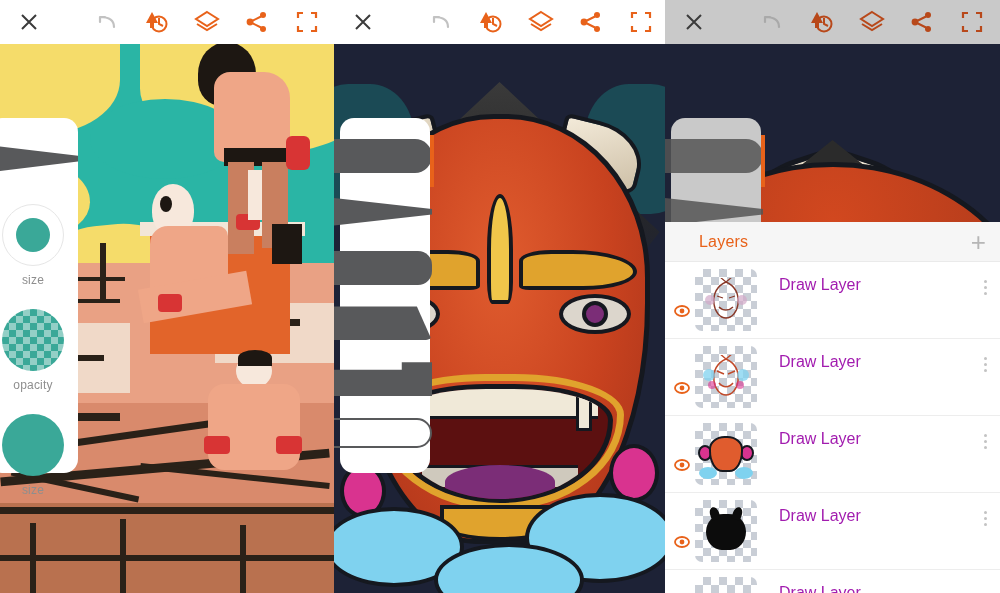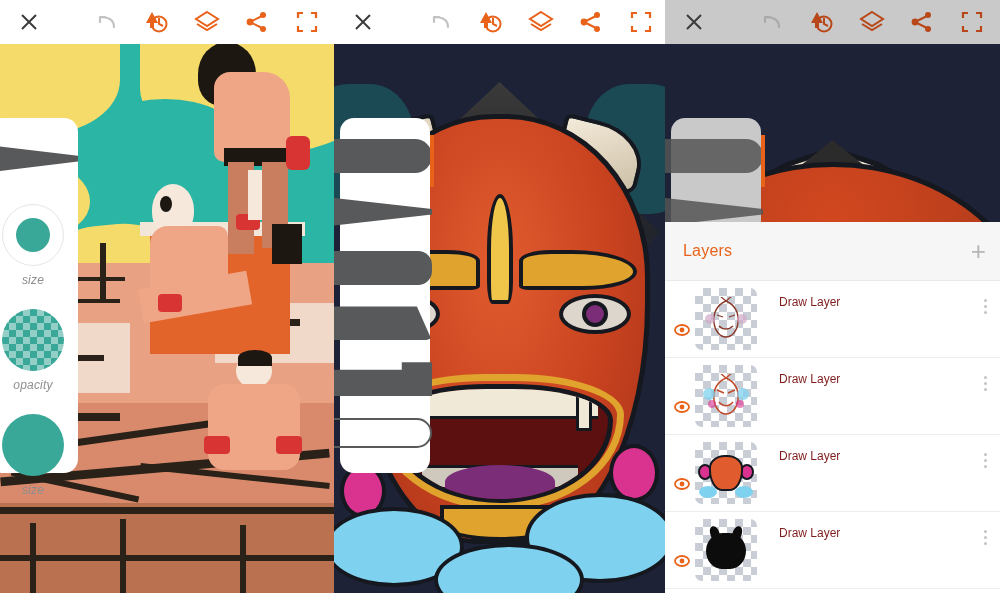--- a/index.html
+++ b/index.html
@@ -177,21 +177,21 @@
     width:62px; height:62px; border-radius:50%; margin-top:22px;
     background-color:#3aa898;
     background-image:
       linear-gradient(45deg,rgba(255,255,255,.45) 25%,transparent 25%,transparent 75%,rgba(255,255,255,.45) 75%),
       linear-gradient(45deg,rgba(255,255,255,.45) 25%,transparent 25%,transparent 75%,rgba(255,255,255,.45) 75%);
     background-size:14px 14px; background-position:0 0,7px 7px;
   }
   .sp-circle-full {
     width:62px; height:62px; border-radius:50%; margin-top:22px; background:#3aa898;
   }
-  .sp-label { font-size:12px; color:#8e8e8e; margin-top:7px; letter-spacing:.2px;font-style:italic; }
+  .sp-label { font-size:12px; color:#8e8e8e; margin-top:7px; letter-spacing:.2px; }
 
   
   .brush-panel {
     position:absolute; top:118px; width:90px; height:355px;
     background:#ffffff; border-radius:14px;
     z-index: 30;
     display:flex; flex-direction:column; justify-content:space-around;
     padding: 10px 0;
   }
   .brush-panel.dim { background:#c9c9c9; }
@@ -207,41 +207,41 @@
   .brush-sel {
     position:absolute; right:-4px; top:0; width:4px; height:52px; background:#e8621a;
   }
 
   
   .layers-panel {
     position:absolute; left:0; right:0; top:222px; bottom:0;
     background:#ffffff; z-index:45;
   }
   .layers-head {
-    height:59px; background:#f6f6f6; display:flex; align-items:center;
-    padding: 0 14px 0 18px; justify-content:space-between;
+    height:40px; background:#f6f6f6; display:flex; align-items:center;
+    padding: 0 14px 0 34px; justify-content:space-between;
     border-bottom:1px solid #eaeaea;
   }
   .layers-title { color:#e8621a; font-size:16px; letter-spacing:.2px; }
   .layers-add { color:#b6b6b6; font-size:26px; line-height:1; font-weight:300; }
   .layer-row {
     position:relative; height:77px; display:flex; align-items:center;
     border-bottom:1px solid #ededed; padding-left:6px;
   }
   .layer-eye { width:22px; display:flex; align-items:center; justify-content:center; margin-top:22px; }
   .layer-thumb {
     width:62px; height:62px; border-radius:7px; margin-left:2px;
     background-color:#ffffff;
     background-image:
       linear-gradient(45deg,#c9ced6 25%,transparent 25%,transparent 75%,#c9ced6 75%),
       linear-gradient(45deg,#c9ced6 25%,transparent 25%,transparent 75%,#c9ced6 75%);
     background-size:16px 16px; background-position:0 0,8px 8px;
     position:relative; overflow:hidden; flex:none;
   }
-  .layer-name { flex:1; margin-left:22px; color:#7f1d1d; font-size:12px; align-self:flex-start; margin-top:14px; }
+  .layer-name { flex:1; margin-left:22px; color:#a21caf; font-size:16px; align-self:flex-start; margin-top:14px; }
   .layer-menu { width:30px; display:flex; flex-direction:column; align-items:center; gap:3px;
                 align-self:flex-start; margin-top:18px; }
   .layer-menu i { width:3px; height:3px; background:#c3c3c3; border-radius:50%; display:block; }
 
   
   .t-art { position:absolute; inset:0; }
   .t-sketch { position:absolute; left:50%; top:50%; transform:translate(-50%,-50%);
               width:46px; height:44px; }
   .t-silhouette {
     position:absolute; left:50%; top:52%; transform:translate(-50%,-50%);

